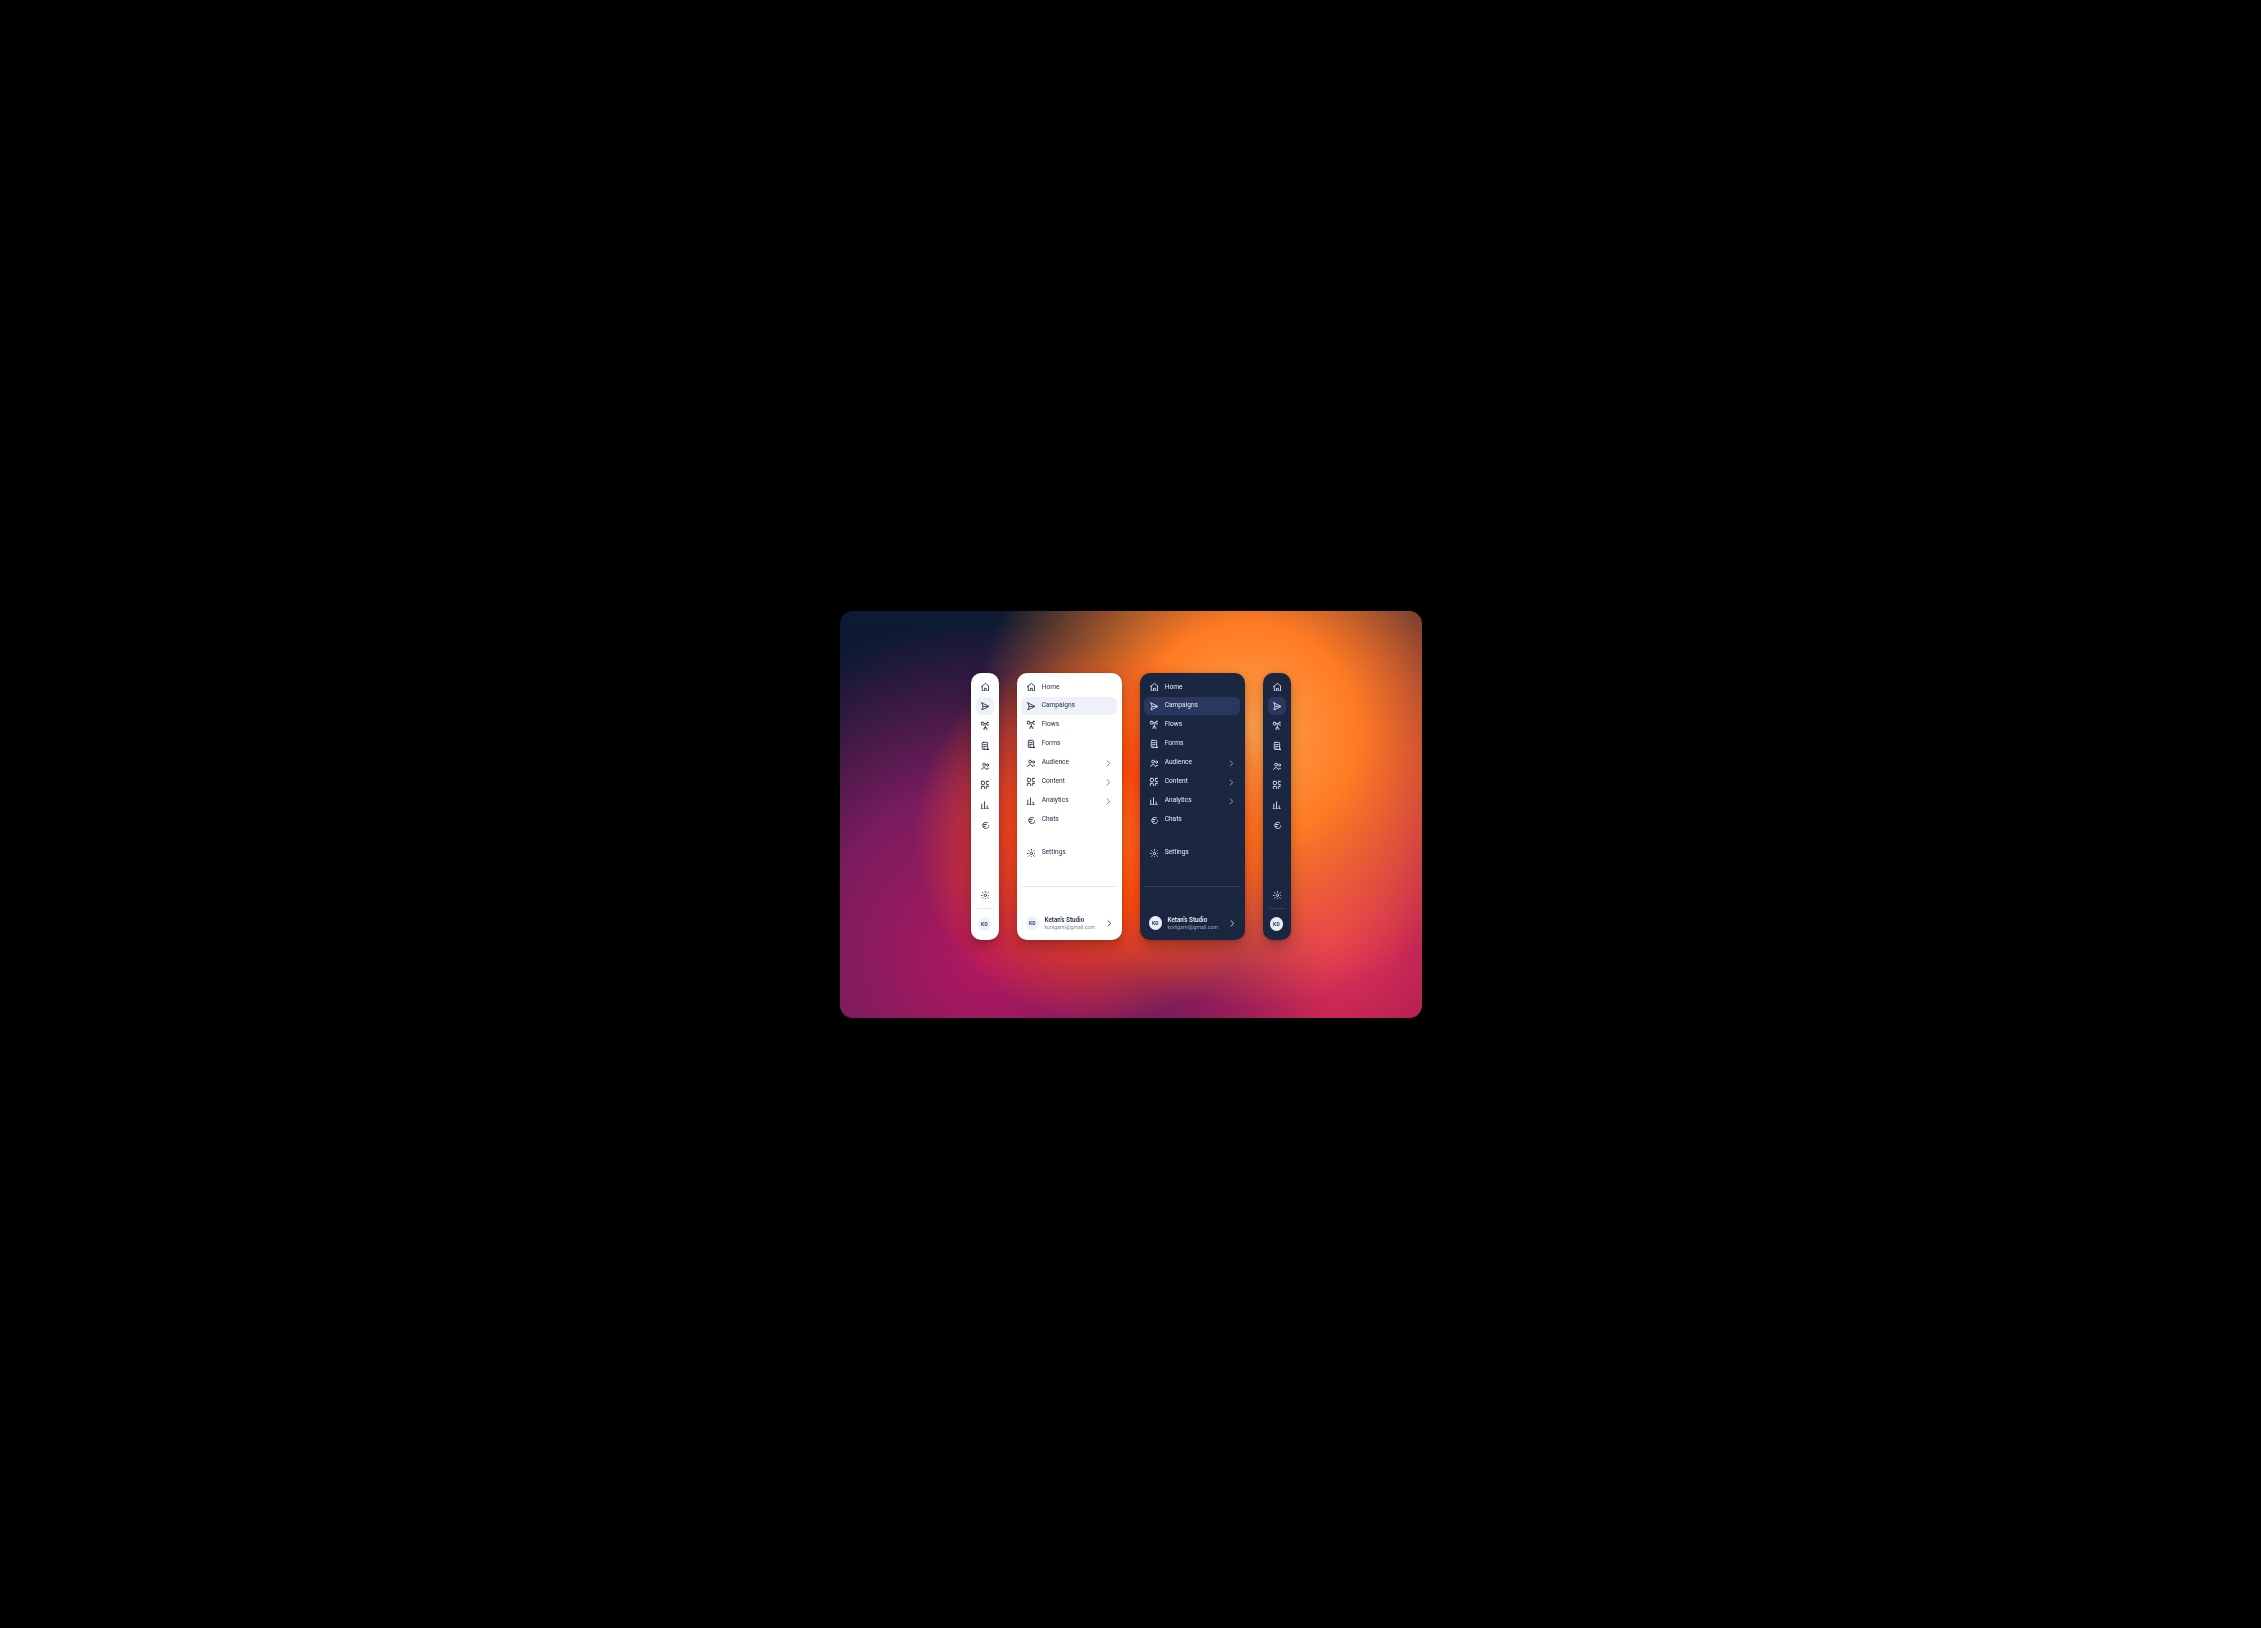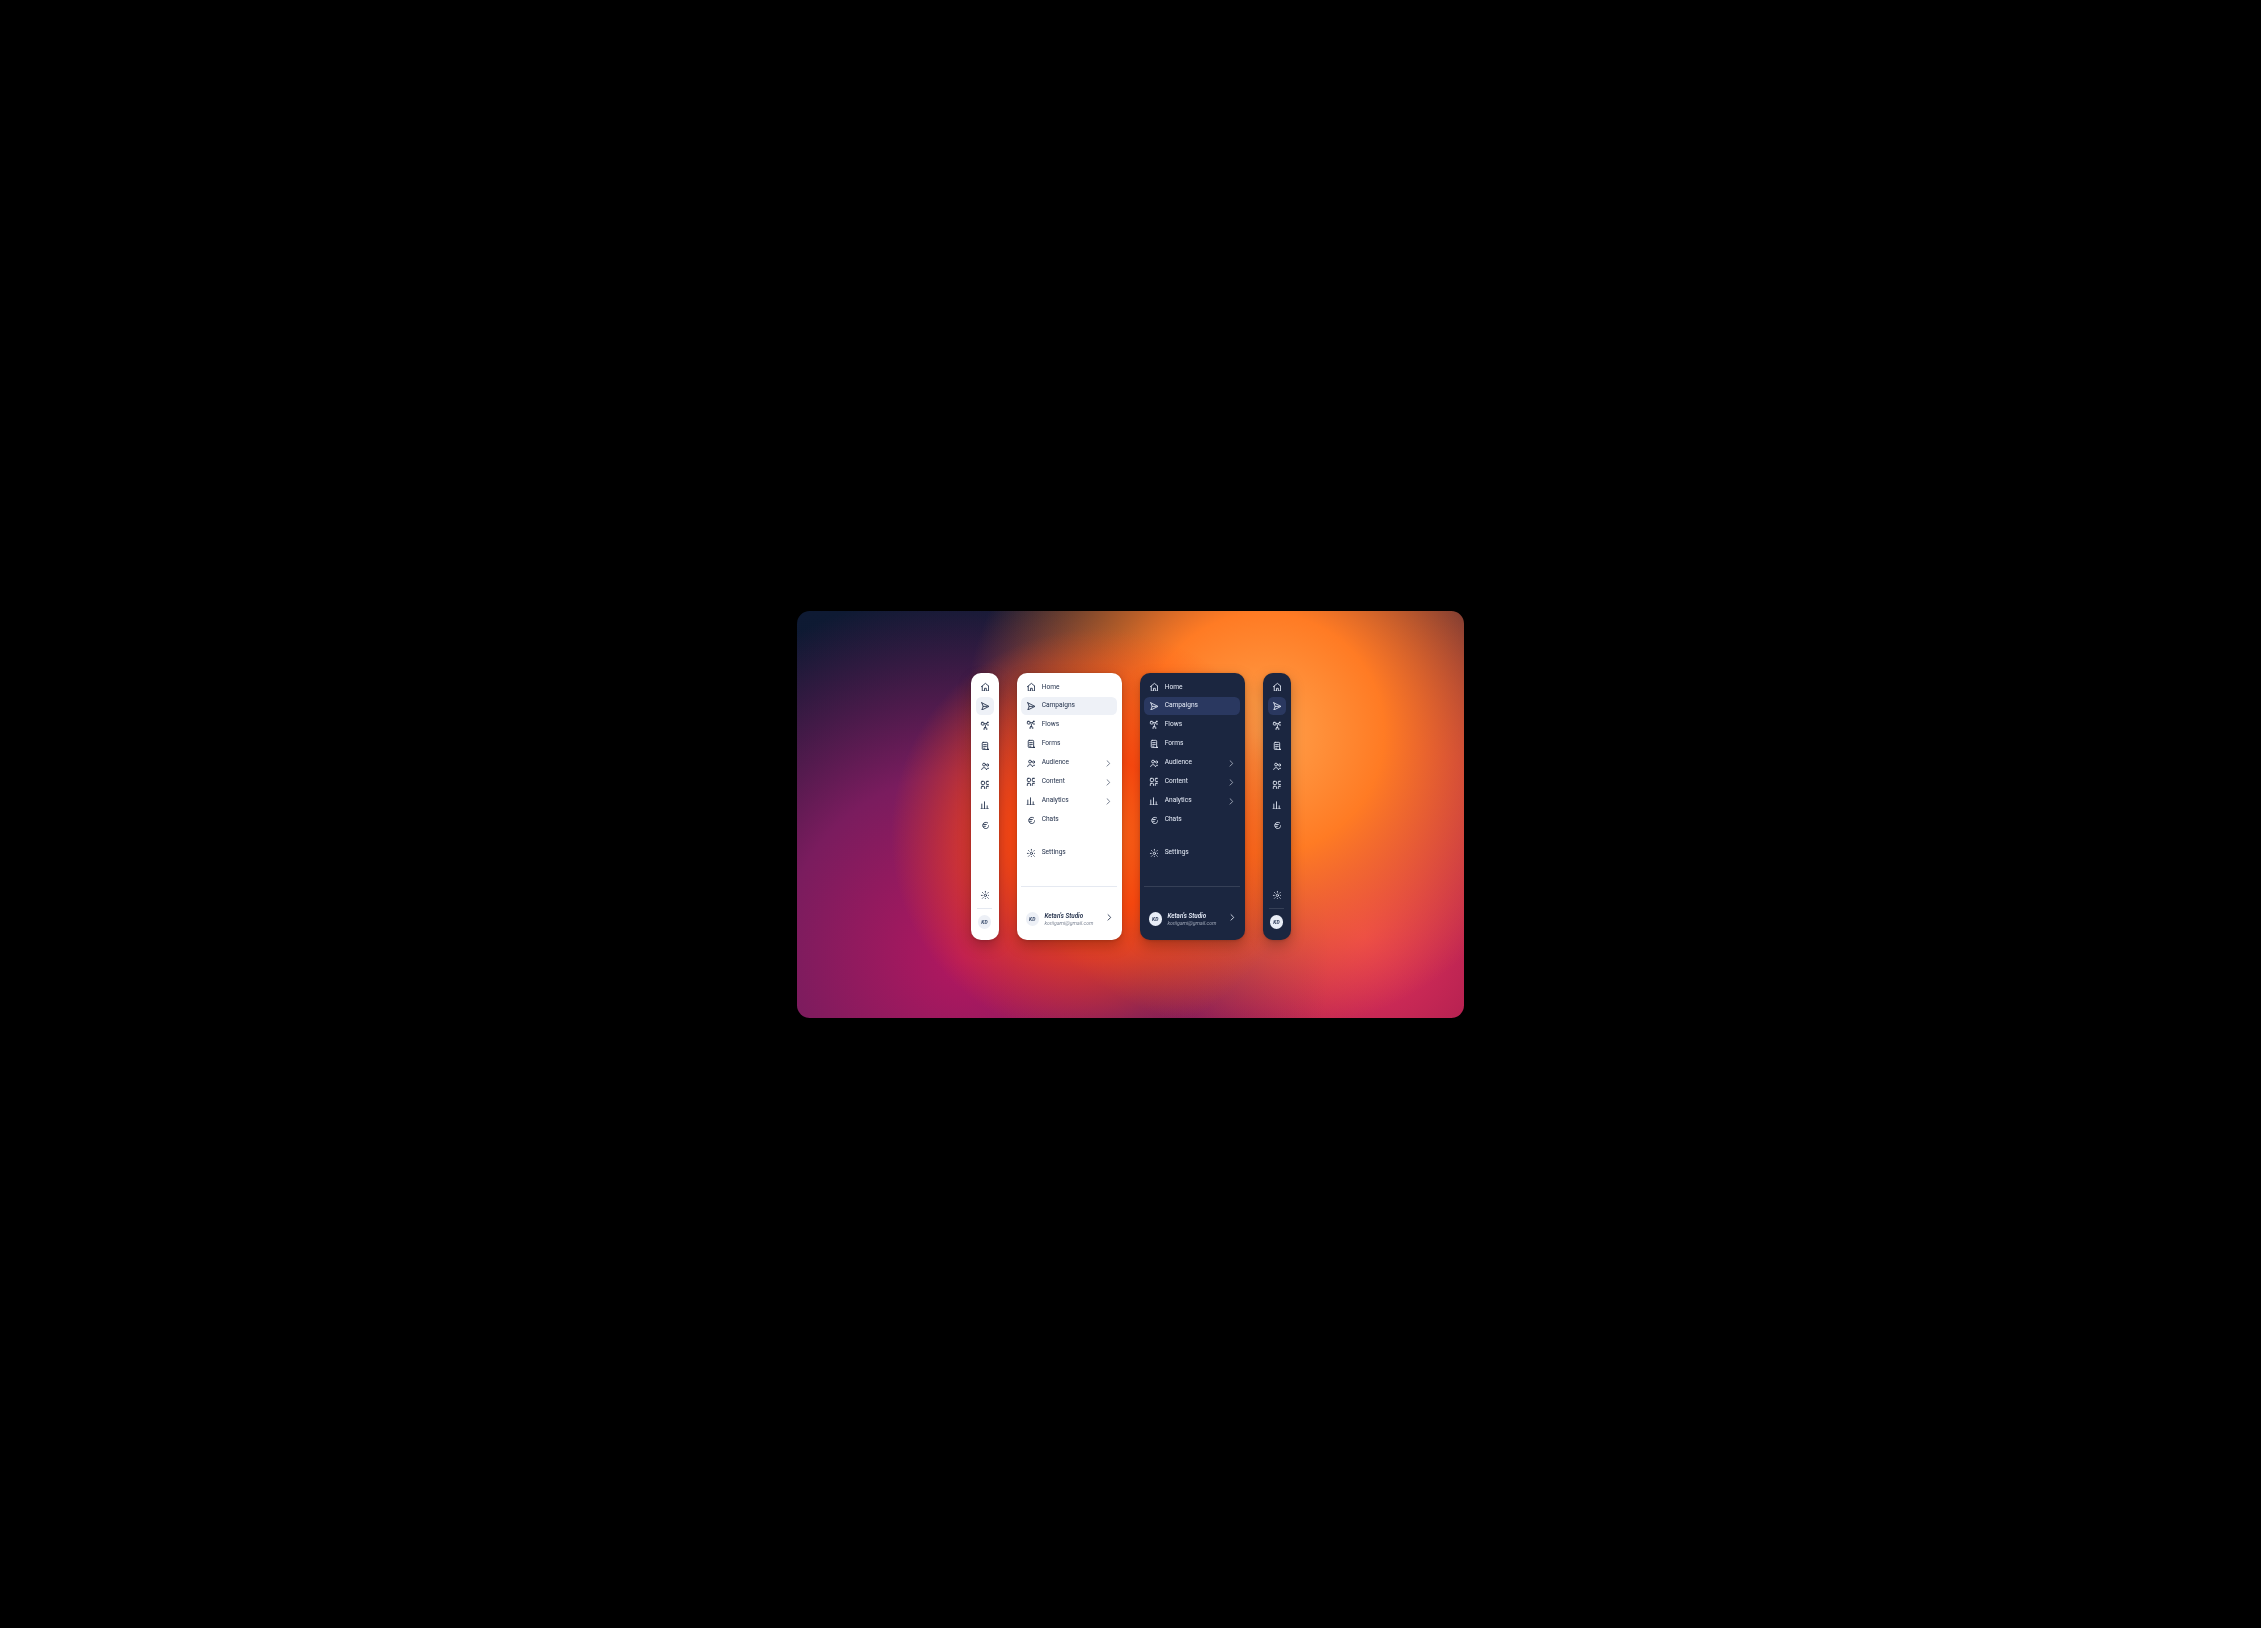--- a/index.html
+++ b/index.html
@@ -9,21 +9,21 @@
     background: #000;
     overflow: hidden;
     display: flex;
     align-items: center;
     justify-content: center;
   }
 
   
   .canvas {
     position: relative;
-    width: 667px;
+    width: 582px;
     height: 407px;
     border-radius: 12.7px;
     overflow: hidden;
     background:
       radial-gradient(circle at 45% 55%, #ff6a1a 0%, #ff4a10 18%, rgba(255,74,16,0) 48%),
       radial-gradient(circle at 70% 30%, #ffa24d 0%, #ff7b24 22%, rgba(255,123,36,0) 55%),
       radial-gradient(circle at 25% 85%, #b3175f 0%, #7a1c5e 30%, rgba(104,22,87,0) 60%),
       radial-gradient(circle at 85% 80%, #e2335a 0%, #a0184d 30%, rgba(160,24,77,0) 60%),
       linear-gradient(180deg, #0e1a33 0%, #0c1730 40%, #16102a 100%);
   }
@@ -81,26 +81,26 @@
   .icon svg { width: 9px; height: 9px; stroke: currentColor; fill: none; stroke-width: 1.9; stroke-linecap: round; stroke-linejoin: round; }
 
   .divider { height: 0.5px; width: 100%; margin: 3.6px 0 4.5px; }
   .light .divider { background: #e5e9f1; }
   .dark  .divider { background: rgba(255,255,255,.12); }
   .rail .divider { width: 15.4px; margin-left: auto; margin-right: auto; }
 
   
   .profile {
     display: flex;
+    align-items: center;
     gap: 5.4px;
     height: 21px;
     border-radius: 5.4px;
     padding: 0 4.5px;
     cursor: pointer;
-    font-style: italic;
   }
   .profile .meta { flex: 1; min-width: 0; }
   .profile .name { font-size: 6.3px; font-weight: 600; white-space: nowrap; overflow: hidden; text-overflow: ellipsis; }
   .profile .email { font-size: 5.2px; opacity: .6; white-space: nowrap; overflow: hidden; text-overflow: ellipsis; }
   .avatar {
     width: 13.6px; height: 13.6px; border-radius: 50%;
     display: inline-flex; align-items: center; justify-content: center;
     font-size: 5px; font-weight: 700; letter-spacing: 0.2px;
   }
   .light .avatar { background: #edf0f6; color: #394b6b; }

